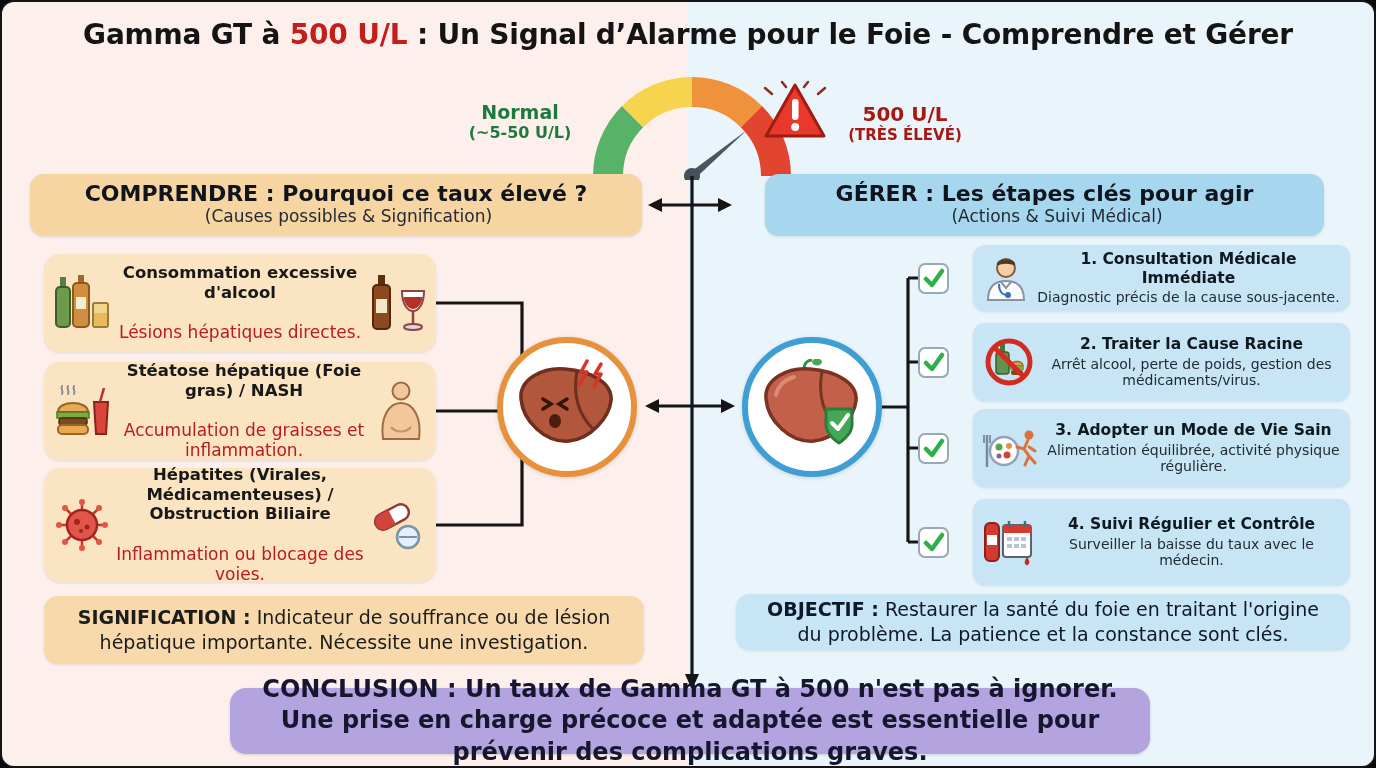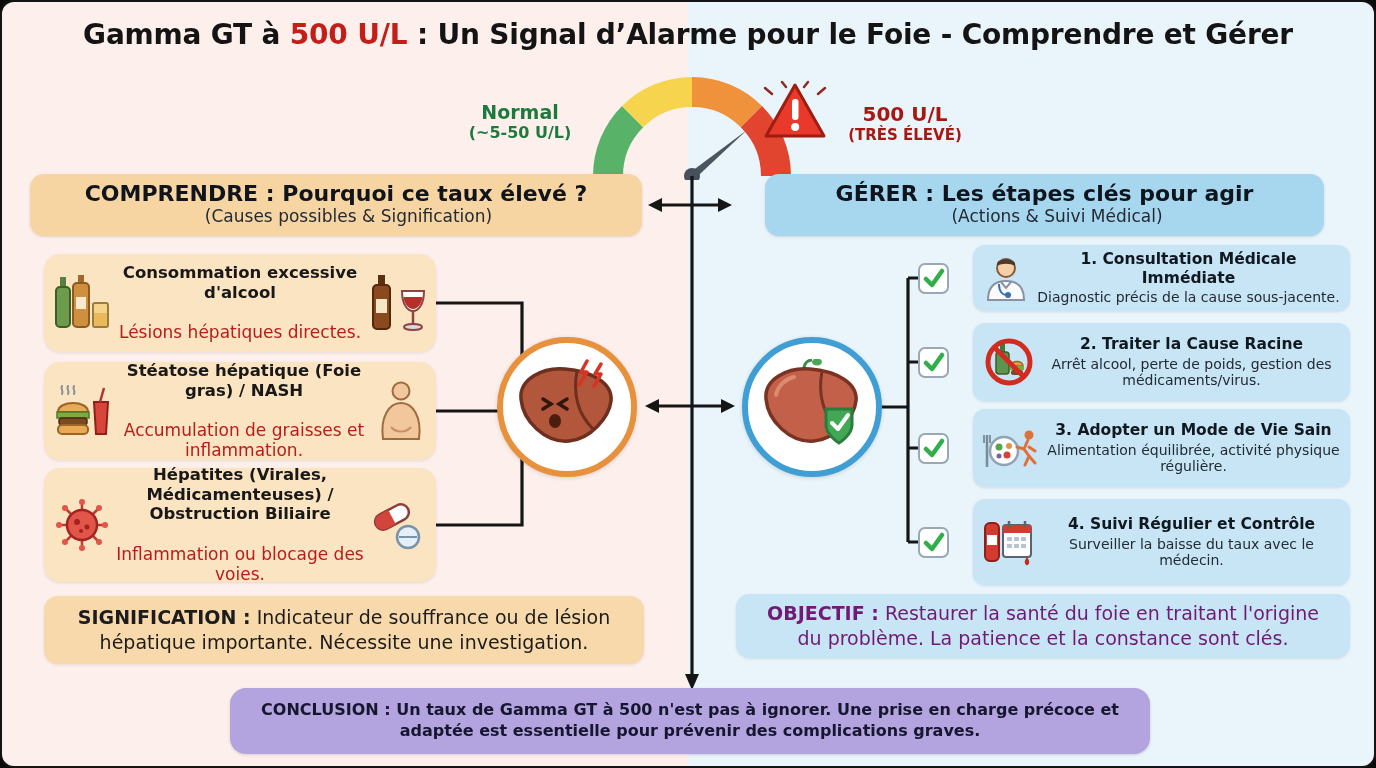--- a/index.html
+++ b/index.html
@@ -37,21 +37,21 @@
   .c-title{font-weight:bold;font-size:16.5px;line-height:1.18;color:#181818;}
   .c-desc{font-size:17px;line-height:1.2;color:#b91c1c;margin-top:20px;}
   .icon-slot{flex:0 0 auto;display:flex;align-items:center;justify-content:center;}
   .note{
     position:absolute;border-radius:14px;text-align:center;box-sizing:border-box;z-index:2;
     font-size:19px;line-height:1.3;padding:8px 18px;display:flex;align-items:center;justify-content:center;
     box-shadow:0 1px 3px rgba(0,0,0,.10);
   }
   .note b{font-weight:bold;}
   .note-left{left:42px;top:594px;width:600px;height:68px;background:#f8d9ac;color:#1c1c1c;justify-content:flex-end;}
-  .note-right{left:734px;top:592px;width:614px;height:64px;background:#c7e5f5;color:#701a75;}
+  .note-right{left:734px;top:592px;width:614px;height:56px;background:#c7e5f5;color:#0f172a;}
   .circle{
     position:absolute;width:140px;height:140px;border-radius:50%;background:#fff;
     box-sizing:border-box;display:flex;align-items:center;justify-content:center;z-index:3;
     box-shadow:0 1px 4px rgba(0,0,0,.15);
   }
   .circle-left{left:495px;top:335px;border:6px solid #e8913c;}
   .circle-right{left:740px;top:335px;border:6px solid #3f9fd4;}
   .step{position:absolute;left:916px;width:432px;display:flex;align-items:center;gap:24px;z-index:2;}
   .checkbox{
     width:31px;height:31px;background:#fff;border:2.5px solid #9aa7b5;border-radius:7px;
@@ -60,21 +60,21 @@
   .step-card{
     flex:1;height:100%;background:#c7e5f5;border-radius:12px;display:flex;align-items:center;
     gap:8px;padding:6px 10px;box-sizing:border-box;box-shadow:0 1px 3px rgba(0,0,0,.10);
   }
   .step-card .txt{flex:1;text-align:center;}
   .s-title{font-weight:bold;font-size:15.5px;line-height:1.2;color:#101820;}
   .s-desc{font-size:14px;line-height:1.2;color:#222b33;margin-top:2px;}
   .conclusion{
     position:absolute;left:228px;top:686px;width:920px;height:66px;background:#b3a3de;
     border-radius:16px;box-sizing:border-box;display:flex;align-items:center;justify-content:center;
-    text-align:center;font-size:16px;font-weight:bold;color:#161630;padding:10px 26px;line-height:1.3;z-index:2;
+    text-align:center;font-size:24px;font-weight:bold;color:#161630;padding:10px 26px;line-height:1.3;z-index:2;
     box-shadow:0 1px 3px rgba(0,0,0,.15);
   }
   .conclusion b{font-weight:800;}
   .connectors{position:absolute;left:0;top:0;z-index:1;pointer-events:none;}
 </style>
 </head>
 <body>
 
 <div class="root">
 

